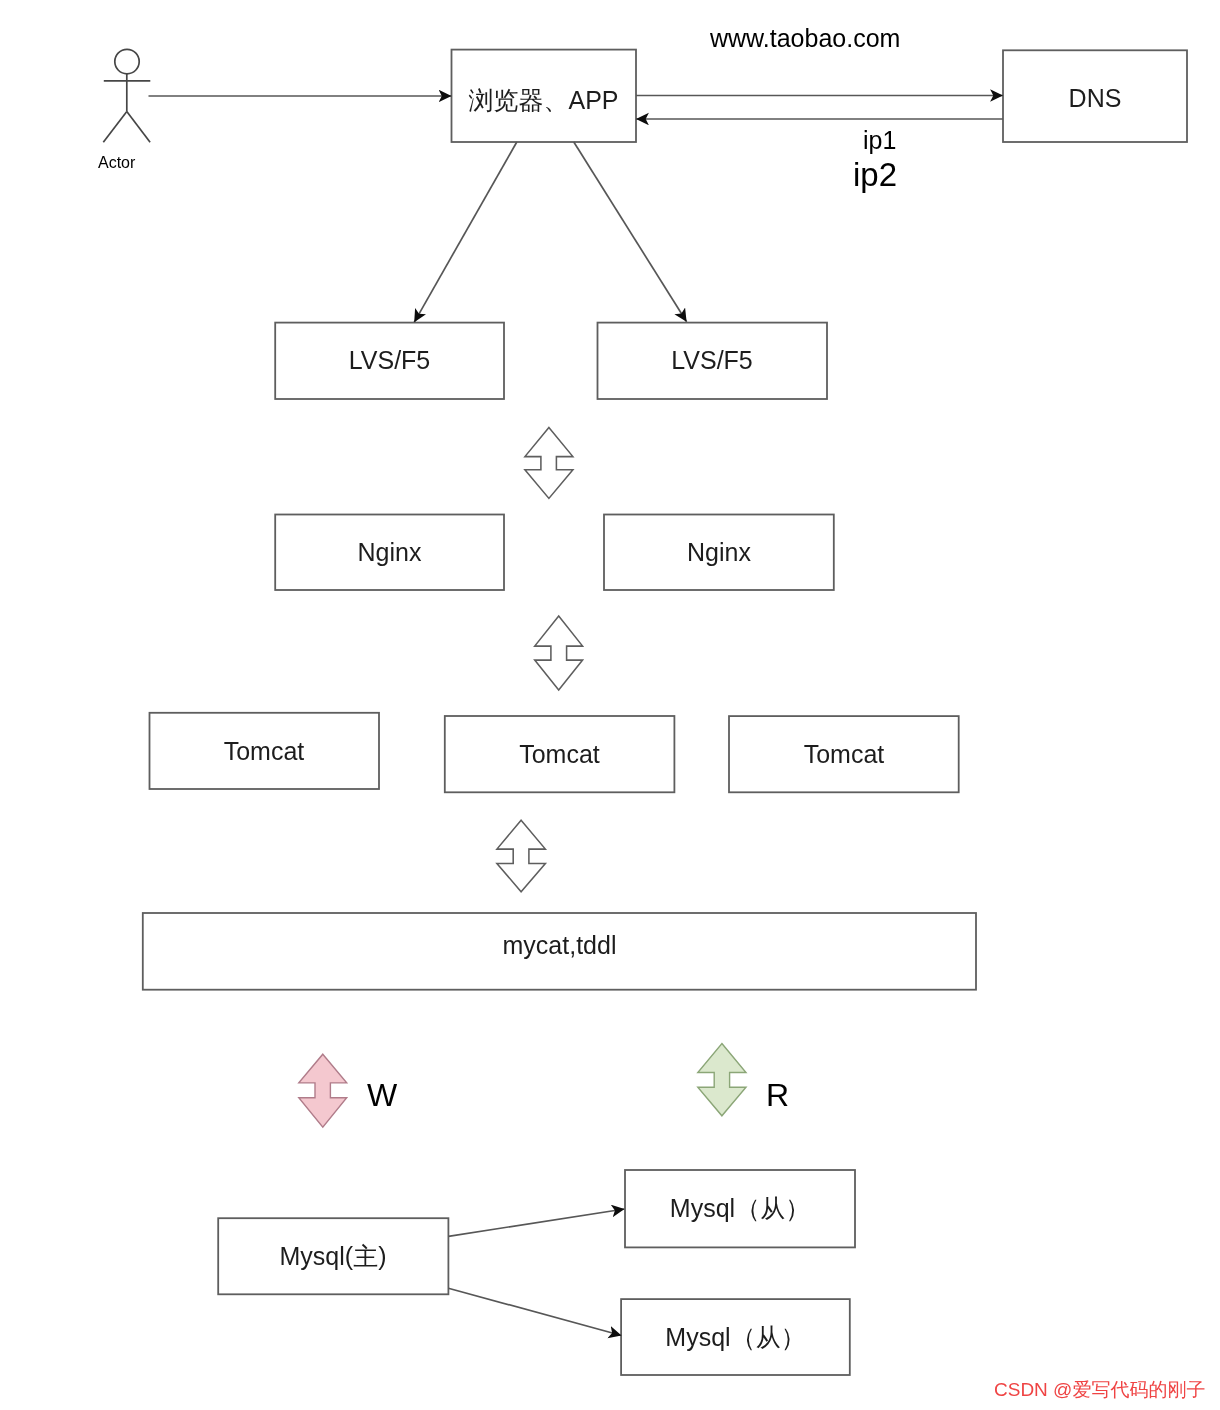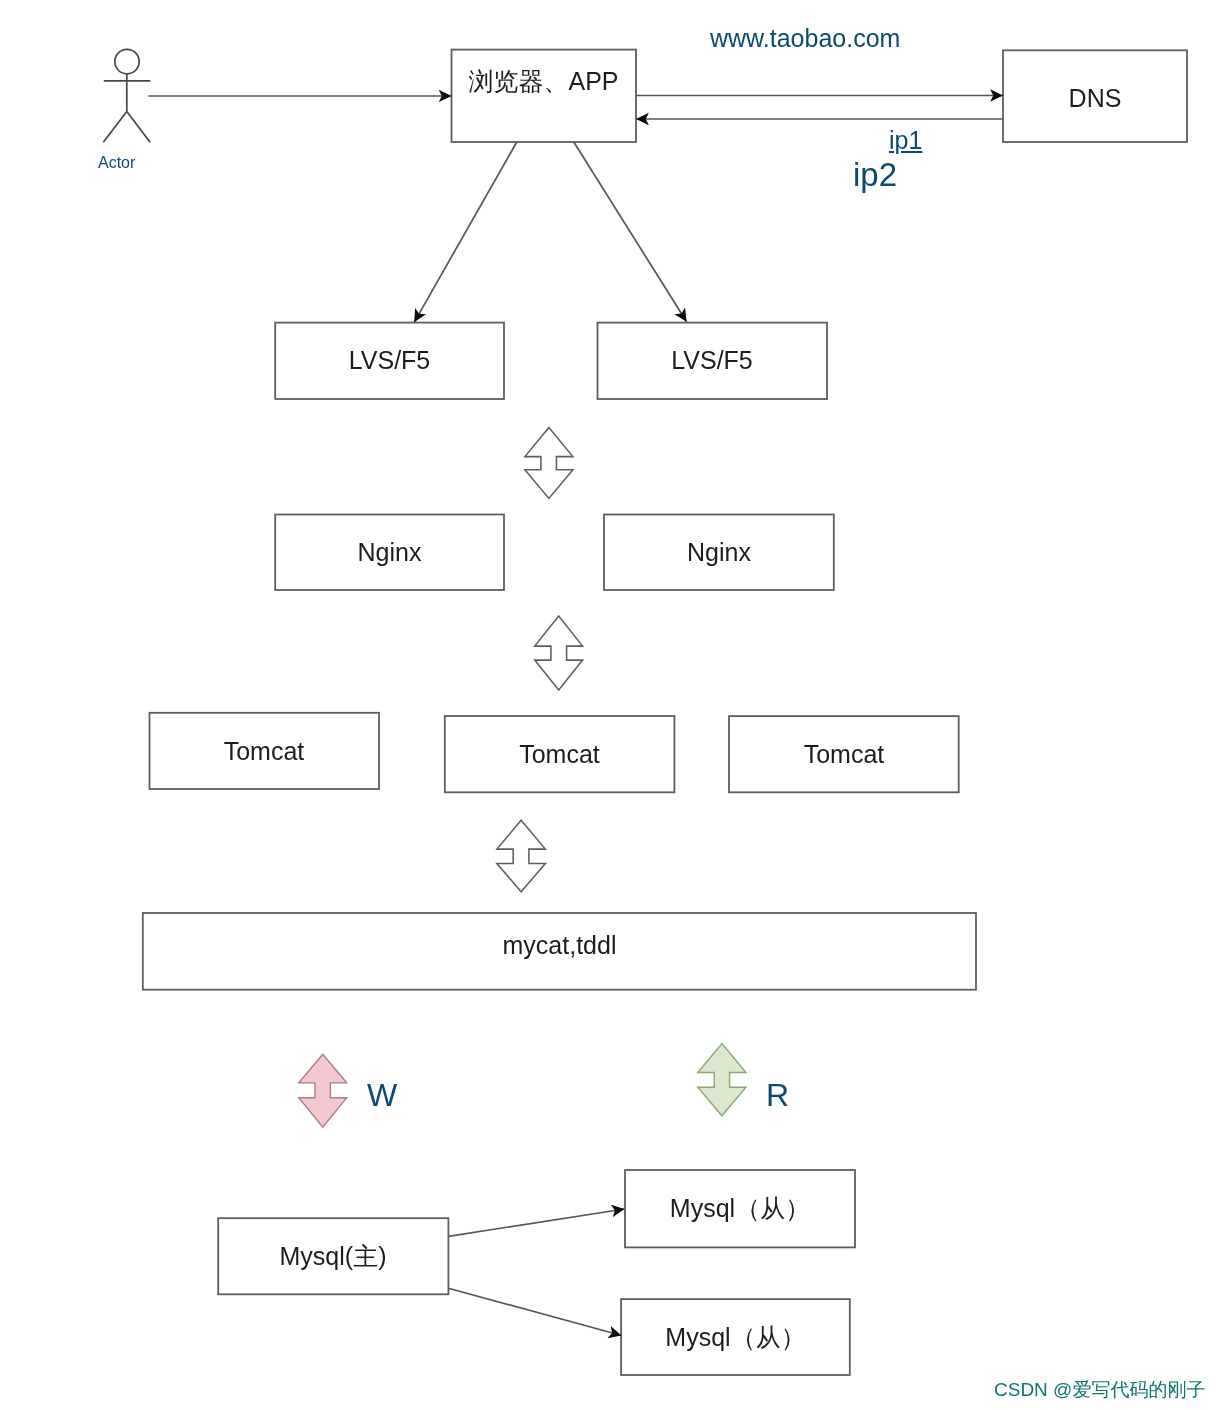--- a/index.html
+++ b/index.html
@@ -5,22 +5,22 @@
 <style>
   html,body{margin:0;padding:0;background:#ffffff;}
   body{width:1220px;height:1410px;overflow:hidden;
        font-family:"Liberation Sans","DejaVu Sans",sans-serif;
        -webkit-font-smoothing:antialiased;}
   #stage{position:relative;width:1220px;height:1410px;background:#ffffff;}
   svg#edges{position:absolute;left:0;top:0;width:1220px;height:1410px;overflow:visible;}
   .node{position:absolute;box-sizing:border-box;background:#ffffff;
         display:flex;align-items:center;justify-content:center;}
   .node .txt{color:#1d1d1d;font-size:25px;line-height:1;white-space:nowrap;}
-  .flat{position:absolute;white-space:nowrap;color:#0c4a6e;line-height:1;}
-  .wm{position:absolute;color:#0f766e;white-space:nowrap;line-height:1;}
+  .flat{position:absolute;white-space:nowrap;color:#000000;line-height:1;}
+  .wm{position:absolute;color:#ef4444;white-space:nowrap;line-height:1;}
 </style>
 </head>
 <body>
 
 <div id="stage">
 
   <svg id="edges" viewBox="0 0 1220 1410">
     <defs>
       <marker id="ah" markerWidth="16" markerHeight="14" refX="12.9" refY="6.3" orient="auto" markerUnits="userSpaceOnUse">
         <path d="M0,0 L12.9,6.3 L0,12.6 L3.2,6.3 Z" fill="#0d0d0d"></path>
@@ -68,21 +68,21 @@
     </g>
 
     <g>
       <polygon points="322.8,1054.2 346.7,1082.9 330.4,1082.9 330.4,1097.8 346.7,1097.8 322.8,1127.2 298.8,1097.8 315.0,1097.8 315.0,1082.9 298.8,1082.9" fill="#f4c8cf" stroke="#b07c8a" stroke-width="1.4"></polygon>
     </g>
     <g>
       <polygon points="721.9,1043.5 746.0,1072.5 729.6,1072.5 729.6,1087.2 746.0,1087.2 721.9,1115.8 697.8,1087.2 714.2,1087.2 714.2,1072.5 697.8,1072.5" fill="#dbe8cd" stroke="#8ba677" stroke-width="1.4"></polygon>
     </g>
   </svg>
 
-  <div class="node" style="left:451px;top:35px;width:185px;height:93px;background:transparent;text-align:center;">
+  <div class="node" style="left:451px;top:54px;width:185px;height:93px;background:transparent;text-align:center;">
     <span class="txt">浏览器、APP</span>
   </div>
   <div class="node" style="left:1003px;top:50px;width:184px;height:96px;background:transparent;">
     <span class="txt">DNS</span>
   </div>
   <div class="node" style="left:275px;top:322px;width:229px;height:77px;background:transparent;">
     <span class="txt">LVS/F5</span>
   </div>
   <div class="node" style="left:597px;top:322px;width:230px;height:77px;background:transparent;">
     <span class="txt">LVS/F5</span>
@@ -110,19 +110,19 @@
   </div>
   <div class="node" style="left:625px;top:1170px;width:230px;height:77px;background:transparent;">
     <span class="txt">Mysql（从）</span>
   </div>
   <div class="node" style="left:621px;top:1299px;width:229px;height:76px;background:transparent;">
     <span class="txt">Mysql（从）</span>
   </div>
 
   <div class="flat" style="left:98px;top:155px;font-size:16px;">Actor</div>
   <div class="flat" style="left:710px;top:26px;font-size:25px;">www.taobao.com</div>
-  <div class="flat" style="left:889px;top:128px;font-size:25px;text-decoration:underline;">ip1</div>
+  <div class="flat" style="left:863px;top:128px;font-size:25px;">ip1</div>
   <div class="flat" style="left:853px;top:158px;font-size:33px;">ip2</div>
   <div class="flat" style="left:367px;top:1079px;font-size:32px;">W</div>
   <div class="flat" style="left:766px;top:1079px;font-size:32px;">R</div>
 
   <div class="wm" style="left:994px;top:1380px;font-size:19px;">CSDN @爱写代码的刚子</div>
 </div>
 
 </body></html>

